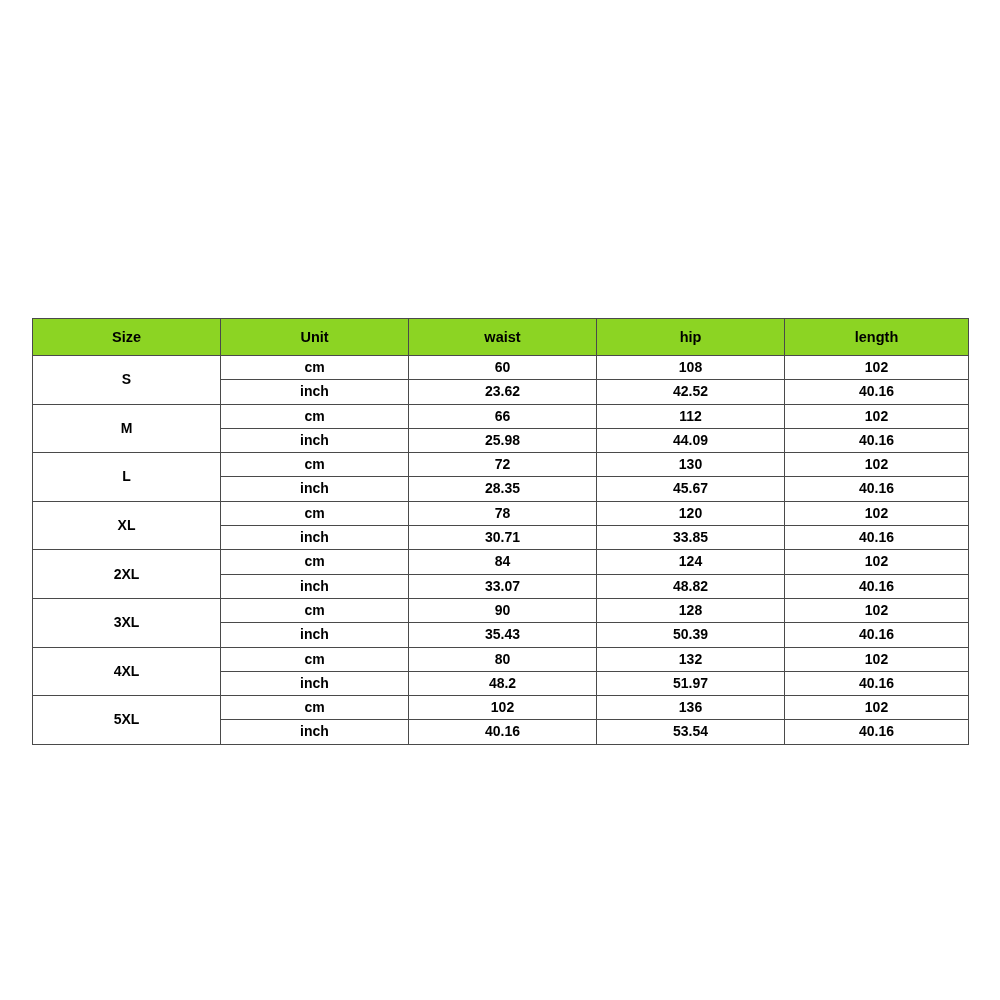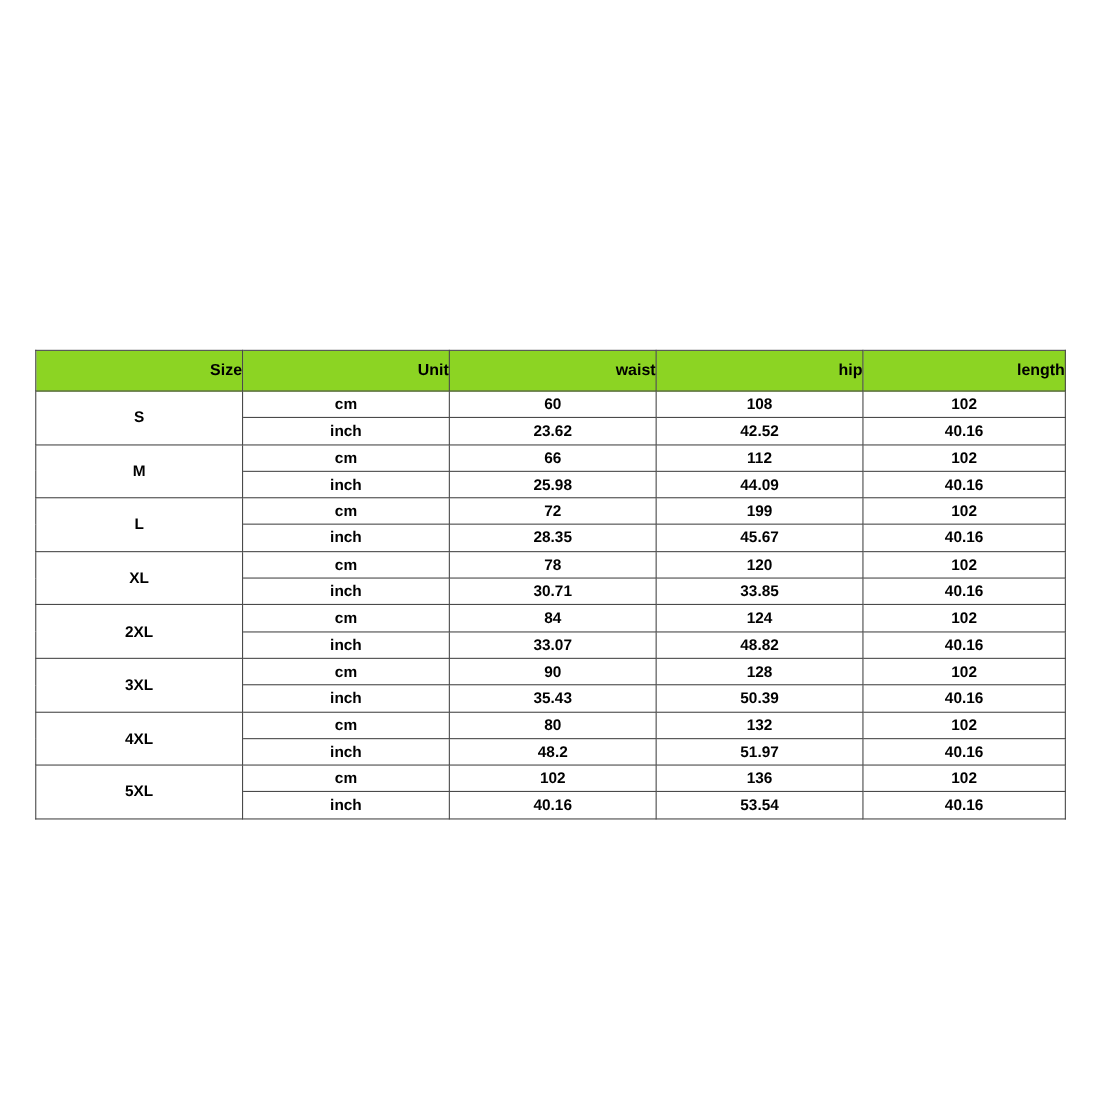--- a/index.html
+++ b/index.html
@@ -36,21 +36,20 @@
     height: 23.3px;
     line-height: 23.3px;
   }
   table.size-chart thead th {
     background: #8CD423;
     height: 36px;
     line-height: 36px;
     font-size: 14.5px;
     color: #000000;
     border: 1px solid #4a4a4a;
-    text-align: right;
   }
   td.size-cell {
     font-size: 15px;
   }
   col.col-size { width: 188px; }
   col.col-unit { width: 188px; }
   col.col-waist { width: 188px; }
   col.col-hip  { width: 188px; }
   col.col-length { width: 184px; }
 </style>
@@ -99,21 +98,21 @@
         <tr>
           <td>inch</td>
           <td>25.98</td>
           <td>44.09</td>
           <td>40.16</td>
         </tr>
         <tr>
           <td class="size-cell" rowspan="2">L</td>
           <td>cm</td>
           <td>72</td>
-          <td>199</td>
+          <td>130</td>
           <td>102</td>
         </tr>
         <tr>
           <td>inch</td>
           <td>28.35</td>
           <td>45.67</td>
           <td>40.16</td>
         </tr>
         <tr>
           <td class="size-cell" rowspan="2">XL</td>

